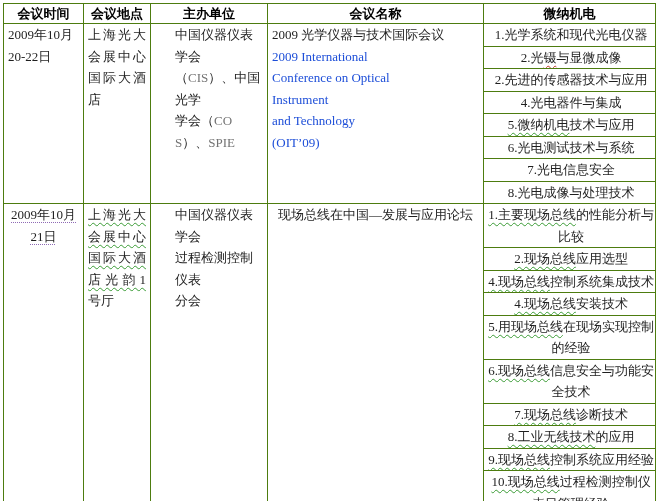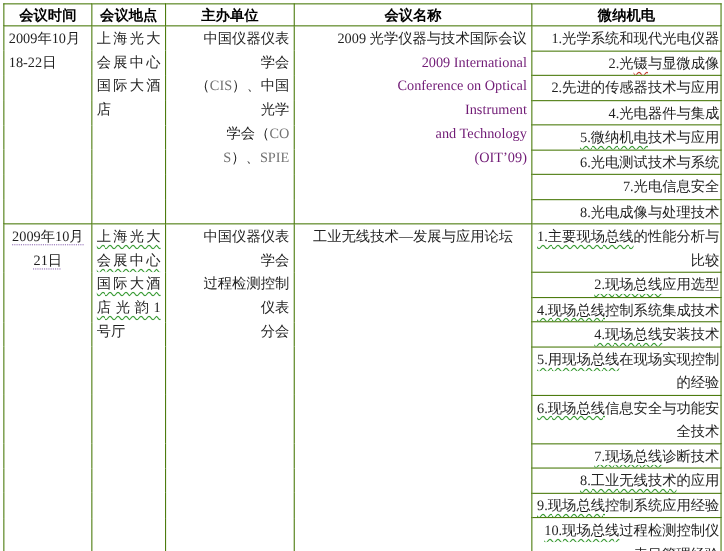--- a/index.html
+++ b/index.html
@@ -9,33 +9,33 @@
   td,th{border:1px solid #4d7c0f;vertical-align:top;font-size:13px;line-height:21.5px;
         padding:0 4px;overflow:hidden;word-break:break-all;}
   th{font-family:"Liberation Sans","DejaVu Sans",sans-serif;font-weight:bold;
      text-align:center;line-height:19px;color:#000;}
   tr.rhh{height:20px;}
   tr.rh1{height:21.5px;}
   tr.rh2{height:43px;}
   td.c-time1{text-align:left;}
   td.c-time2{text-align:center;}
   td.c-loc{text-align:justify;}
-  td.c-org{text-align:right;padding-left:24px;}
-  td.c-name1{text-align:right;}
+  td.c-org{text-align:left;padding-left:24px;}
+  td.c-name1{text-align:left;}
   td.c-name2{text-align:center;}
-  td.c-topic{text-align:right;padding:0 1px 0 4px;}
+  td.c-topic{text-align:center;padding:0 1px 0 4px;}
   
   .mk-g{text-decoration-line:underline;text-decoration-style:wavy;
         text-decoration-color:#3a9b35;text-decoration-thickness:1px;text-underline-offset:3px;}
   .mk-r{text-decoration-line:underline;text-decoration-style:wavy;
         text-decoration-color:#c03a2e;text-decoration-thickness:1px;text-underline-offset:3px;}
   .mk-p{text-decoration-line:underline;text-decoration-style:dotted;
         text-decoration-color:#8f6bb5;text-decoration-thickness:1px;text-underline-offset:3px;}
   .mk-b{color:#737373;}
-  .mk-e{color:#701a75;}
+  .mk-e{color:#1d4ed8;}
 </style>
 </head>
 <body>
 
 <table class="sched">
   <colgroup>
     <col style="width:80px">
       <col style="width:67px">
       <col style="width:117px">
     <col style="width:216px">
@@ -45,21 +45,21 @@
   <tbody>
       <tr class="rhh">
     <th>会议时间</th>
     <th>会议地点</th>
     <th>主办单位</th>
     <th>会议名称</th>
     <th>微纳机电</th>
   </tr>
 
   <tr class="rh1">
-    <td class="c-time1" rowspan="8"><span>2009年10月</span><br><span>18-22日</span></td>
+    <td class="c-time1" rowspan="8"><span>2009年10月</span><br><span>20-22日</span></td>
     <td class="c-loc" rowspan="8"><span>上海光大会展中心国际大酒店</span></td>
     <td class="c-org" rowspan="8"><span>中国仪器仪表学会</span><br><span>（</span><span class="mk-b">CIS</span><span>）、中国光学</span><br><span>学会（</span><span class="mk-b">COS</span><span>）、</span><span class="mk-b">SPIE</span></td>
     <td class="c-name1" rowspan="8"><span>2009 光学仪器与技术国际会议</span><br><span class="mk-e">2009 International</span><br><span class="mk-e">Conference on Optical</span><br><span class="mk-e">Instrument</span><br><span class="mk-e">and Technology</span><br><span class="mk-e">(OIT’09)</span></td>
     <td class="c-topic"><span>1.光学系统和现代光电仪器</span></td>
   </tr>
   <tr class="rh1">
         <td class="c-topic"><span>2.光</span><span class="mk-r">镊</span><span>与显微成像</span></td>
       </tr>
   <tr class="rh1">
         <td class="c-topic"><span>2.先进的传感器技术与应用</span></td>
@@ -77,21 +77,21 @@
         <td class="c-topic"><span>7.光电信息安全</span></td>
       </tr>
   <tr class="rh1">
         <td class="c-topic"><span>8.光电成像与处理技术</span></td>
       </tr>
 
   <tr class="rh2">
     <td class="c-time2" rowspan="10"><span class="mk-p">2009年10月</span><br><span class="mk-p">21日</span></td>
     <td class="c-loc" rowspan="10"><span class="mk-g">上海光大会展中心国际大酒店光韵1</span><span>号厅</span></td>
     <td class="c-org" rowspan="10"><span>中国仪器仪表学会</span><br><span>过程检测控制仪表</span><br><span>分会</span></td>
-    <td class="c-name2" rowspan="10"><span>工业无线技术—发展与应用论坛</span></td>
+    <td class="c-name2" rowspan="10"><span>现场总线在中国—发展与应用论坛</span></td>
     <td class="c-topic"><span class="mk-g">1.主要现场总线</span><span>的性能分析与比较</span></td>
   </tr>
   <tr class="rh1">
         <td class="c-topic"><span class="mk-g">2.现场总线</span><span>应用选型</span></td>
       </tr>
   <tr class="rh1">
         <td class="c-topic"><span class="mk-g">4.现场总线</span><span>控制系统集成技术</span></td>
       </tr>
   <tr class="rh1">
         <td class="c-topic"><span class="mk-g">4.现场总线</span><span>安装技术</span></td>

